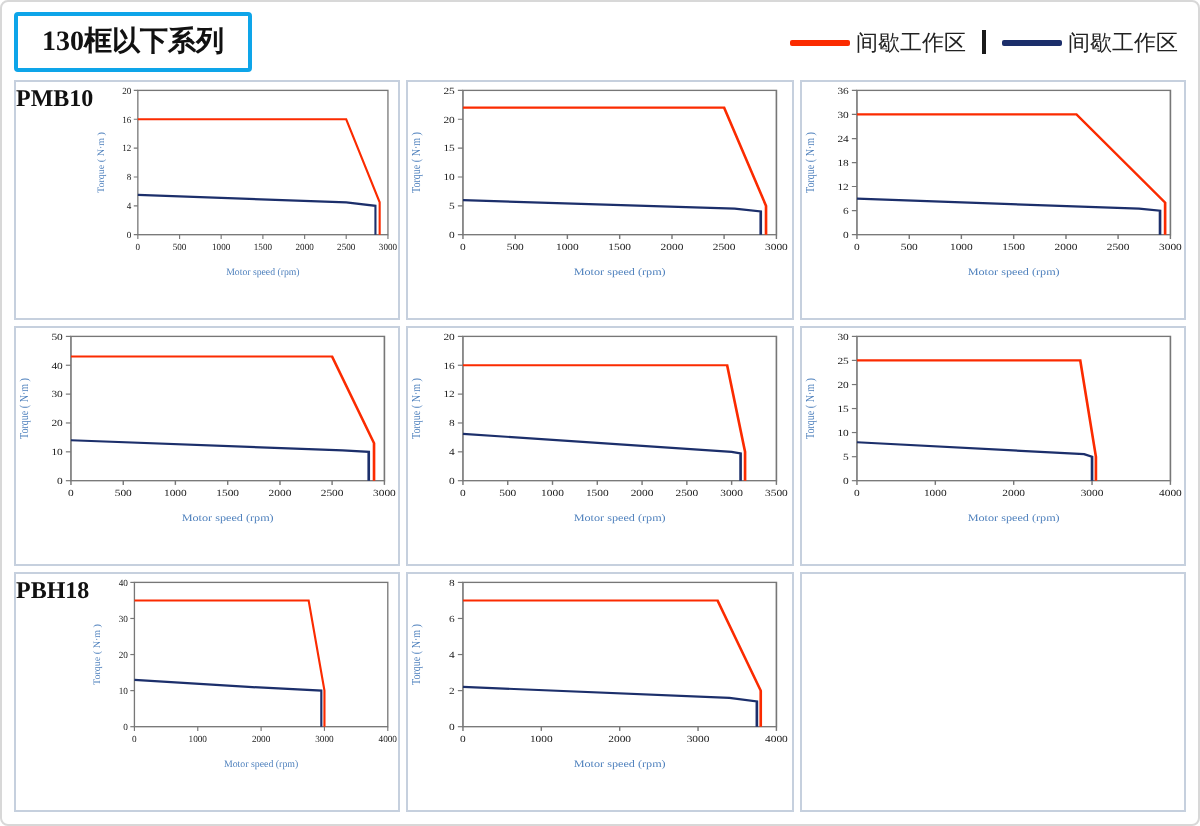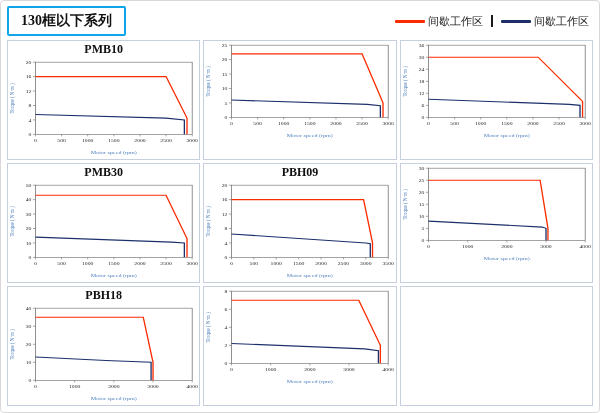--- a/index.html
+++ b/index.html
@@ -5,21 +5,21 @@
   html,body{margin:0;padding:0;background:#fff;font-family:"Liberation Sans",sans-serif;}
   .page{position:relative;width:600px;height:413px;background:#fff;border:1px solid #d8d8d8;border-radius:4px;box-sizing:border-box;overflow:hidden;}
   .topbar{display:flex;align-items:center;justify-content:space-between;padding:5px 10px 2px 6px;height:30px;}
   .header-box{border:2px solid #0ea5e9;padding:4px 12px;font-family:"Liberation Serif",serif;font-weight:bold;font-size:14px;color:#111;background:#fff;border-radius:2px;}
   .legend{display:flex;align-items:center;gap:8px;}
   .legend-item{display:flex;align-items:center;gap:3px;}
   .swatch{display:inline-block;width:30px;height:3px;border-radius:1px;}
   .legend-label{font-size:11px;color:#222;}
   .legend-divider{display:inline-block;width:2px;height:12px;background:#1a1a1a;}
   .grid{display:grid;grid-template-columns:repeat(3,1fr);grid-auto-rows:120px;gap:3px;margin:2px 6px 6px 6px;}
-  .cell{border:1px solid #c6d0de;background:#fff;box-sizing:border-box;display:flex;flex-direction:column;}
+  .cell{border:1px solid #c6d0de;background:#fff;box-sizing:border-box;display:flex;flex-direction:row;}
   .cell.empty{background:#fff;}
   .chart-title{text-align:center;font-family:"Liberation Serif",serif;font-weight:bold;font-size:12px;color:#111;line-height:17px;height:17px;}
   svg.plot{width:100%;height:99px;display:block;}
   .tick{font:5.6px "Liberation Serif",serif;fill:#222;}
   .axis{font:6px "Liberation Serif",serif;fill:#4f81bd;}
 </style>
 </head>
 <body>
 
 <div class="page">
@@ -141,21 +141,20 @@
           <text x="23" y="21.3" class="tick" text-anchor="end">30</text>
           <line x1="24.5" y1="5.0" x2="27" y2="5.0" stroke="#777" stroke-width="0.7"></line>
           <text x="23" y="7.0" class="tick" text-anchor="end">36</text>
           <text x="104.0" y="115" class="axis" text-anchor="middle">Motor speed (rpm)</text>
           <text transform="translate(6,48.0) rotate(-90)" class="axis" text-anchor="middle">Torque ( N·m )</text>
           <polyline points="27.0,19.3 134.8,19.3 178.4,71.9 178.4,91.0" fill="none" stroke="#fb2b00" stroke-width="1.3"></polyline>
           <polyline points="27.0,69.5 165.6,75.5 175.9,76.7 175.9,91.0" fill="none" stroke="#1c2f6b" stroke-width="1.3"></polyline>
         </svg>
     </div>
     <div class="cell">
-      <div class="chart-title">PMB30</div>
       <svg class="plot" viewBox="0 0 188 118" preserveAspectRatio="none">
           <rect x="27" y="5" width="154" height="86" fill="none" stroke="#777" stroke-width="0.8"></rect>
           <line x1="27.0" y1="91.0" x2="27.0" y2="93.5" stroke="#777" stroke-width="0.7"></line>
           <text x="27.0" y="100.0" class="tick" text-anchor="middle">0</text>
           <line x1="52.7" y1="91.0" x2="52.7" y2="93.5" stroke="#777" stroke-width="0.7"></line>
           <text x="52.7" y="100.0" class="tick" text-anchor="middle">500</text>
           <line x1="78.3" y1="91.0" x2="78.3" y2="93.5" stroke="#777" stroke-width="0.7"></line>
           <text x="78.3" y="100.0" class="tick" text-anchor="middle">1000</text>
           <line x1="104.0" y1="91.0" x2="104.0" y2="93.5" stroke="#777" stroke-width="0.7"></line>
           <text x="104.0" y="100.0" class="tick" text-anchor="middle">1500</text>
@@ -177,21 +176,20 @@
           <text x="23" y="24.2" class="tick" text-anchor="end">40</text>
           <line x1="24.5" y1="5.0" x2="27" y2="5.0" stroke="#777" stroke-width="0.7"></line>
           <text x="23" y="7.0" class="tick" text-anchor="end">50</text>
           <text x="104.0" y="115" class="axis" text-anchor="middle">Motor speed (rpm)</text>
           <text transform="translate(6,48.0) rotate(-90)" class="axis" text-anchor="middle">Torque ( N·m )</text>
           <polyline points="27.0,17.0 155.3,17.0 175.9,68.6 175.9,91.0" fill="none" stroke="#fb2b00" stroke-width="1.3"></polyline>
           <polyline points="27.0,66.9 160.5,72.9 173.3,73.8 173.3,91.0" fill="none" stroke="#1c2f6b" stroke-width="1.3"></polyline>
         </svg>
     </div>
     <div class="cell">
-      <div class="chart-title">PBH09</div>
       <svg class="plot" viewBox="0 0 188 118" preserveAspectRatio="none">
           <rect x="27" y="5" width="154" height="86" fill="none" stroke="#777" stroke-width="0.8"></rect>
           <line x1="27.0" y1="91.0" x2="27.0" y2="93.5" stroke="#777" stroke-width="0.7"></line>
           <text x="27.0" y="100.0" class="tick" text-anchor="middle">0</text>
           <line x1="49.0" y1="91.0" x2="49.0" y2="93.5" stroke="#777" stroke-width="0.7"></line>
           <text x="49.0" y="100.0" class="tick" text-anchor="middle">500</text>
           <line x1="71.0" y1="91.0" x2="71.0" y2="93.5" stroke="#777" stroke-width="0.7"></line>
           <text x="71.0" y="100.0" class="tick" text-anchor="middle">1000</text>
           <line x1="93.0" y1="91.0" x2="93.0" y2="93.5" stroke="#777" stroke-width="0.7"></line>
           <text x="93.0" y="100.0" class="tick" text-anchor="middle">1500</text>

